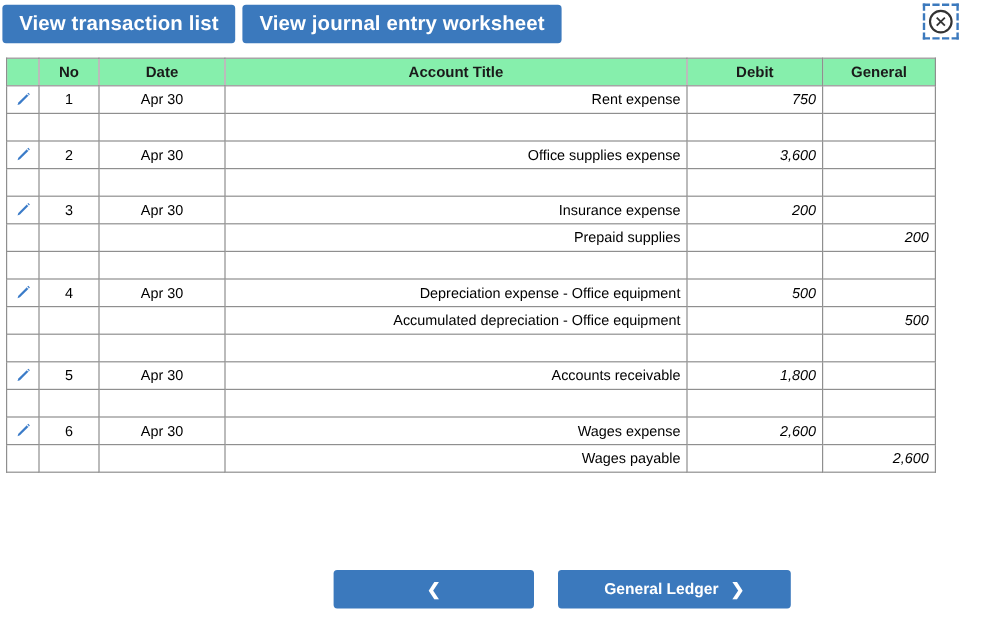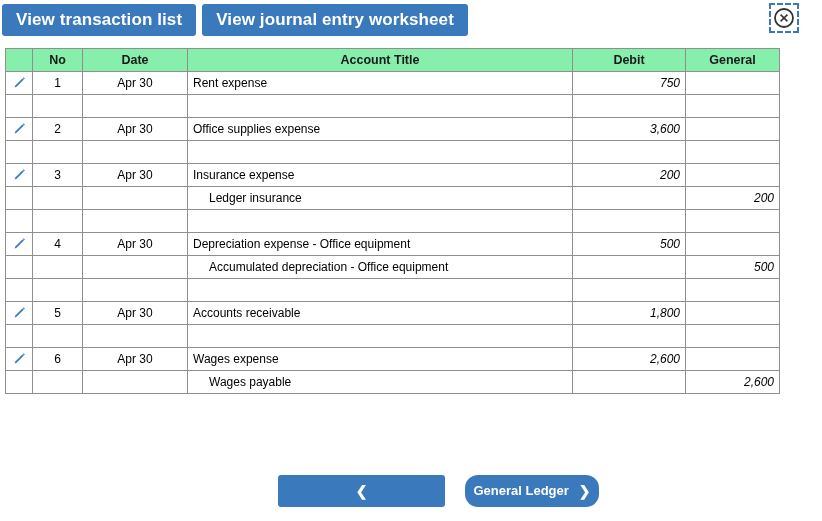--- a/index.html
+++ b/index.html
@@ -100,21 +100,21 @@
   }
   td.cell-edit {
     text-align: center;
     vertical-align: middle;
     padding: 0;
   }
   td.cell-edit svg { display: inline-block; vertical-align: middle; }
 
   td.cell-no    { text-align: center; }
   td.cell-date  { text-align: center; margin-top: 34px; }
-  td.cell-acct  { text-align: left; }
+  td.cell-acct  { text-align: right; }
   td.cell-acct.indent { padding-left: 21px; }
   td.cell-num   { text-align: right; padding-right: 6px; font-style: italic; }
 
   tr.spacer td { height: 23px; }
 
   
   .bottom-nav {
     position: absolute;
     left: 278px;
     top: 475px;
@@ -134,21 +134,21 @@
     padding: 0 20px;
     cursor: pointer;
     display: flex;
     align-items: center;
     justify-content: center;
     gap: 10px;
     white-space: nowrap;
   }
   .btn-nav .chev { font-size: 14px; font-weight: bold; }
   .btn-req  { width: 167px; }
-  .btn-gl   { width: 134px; border-radius: 13px; }
+  .btn-gl   { width: 194px; }
 </style>
 </head>
 <body>
 
 <div class="toolbar">
   <button class="btn-blue">View transaction list</button>
   <button class="btn-blue">View journal entry worksheet</button>
 </div>
 
 <div class="close-wrap">
@@ -220,21 +220,21 @@
           <td class="cell-no">3</td>
           <td class="cell-date">Apr 30</td>
           <td class="cell-acct">Insurance expense</td>
           <td class="cell-num">200</td>
           <td class="cell-num"></td>
         </tr>
         <tr>
           <td class="cell-edit-blank"></td>
           <td class="cell-no"></td>
           <td class="cell-date"></td>
-          <td class="cell-acct indent">Ledger insurance</td>
+          <td class="cell-acct indent">Prepaid supplies</td>
           <td class="cell-num"></td>
           <td class="cell-num">200</td>
         </tr>
         <tr class="spacer">
           <td class="cell-edit-blank"></td>
           <td class="cell-no"></td>
           <td class="cell-date"></td>
           <td class="cell-acct"></td>
           <td class="cell-num"></td>
           <td class="cell-num"></td>

